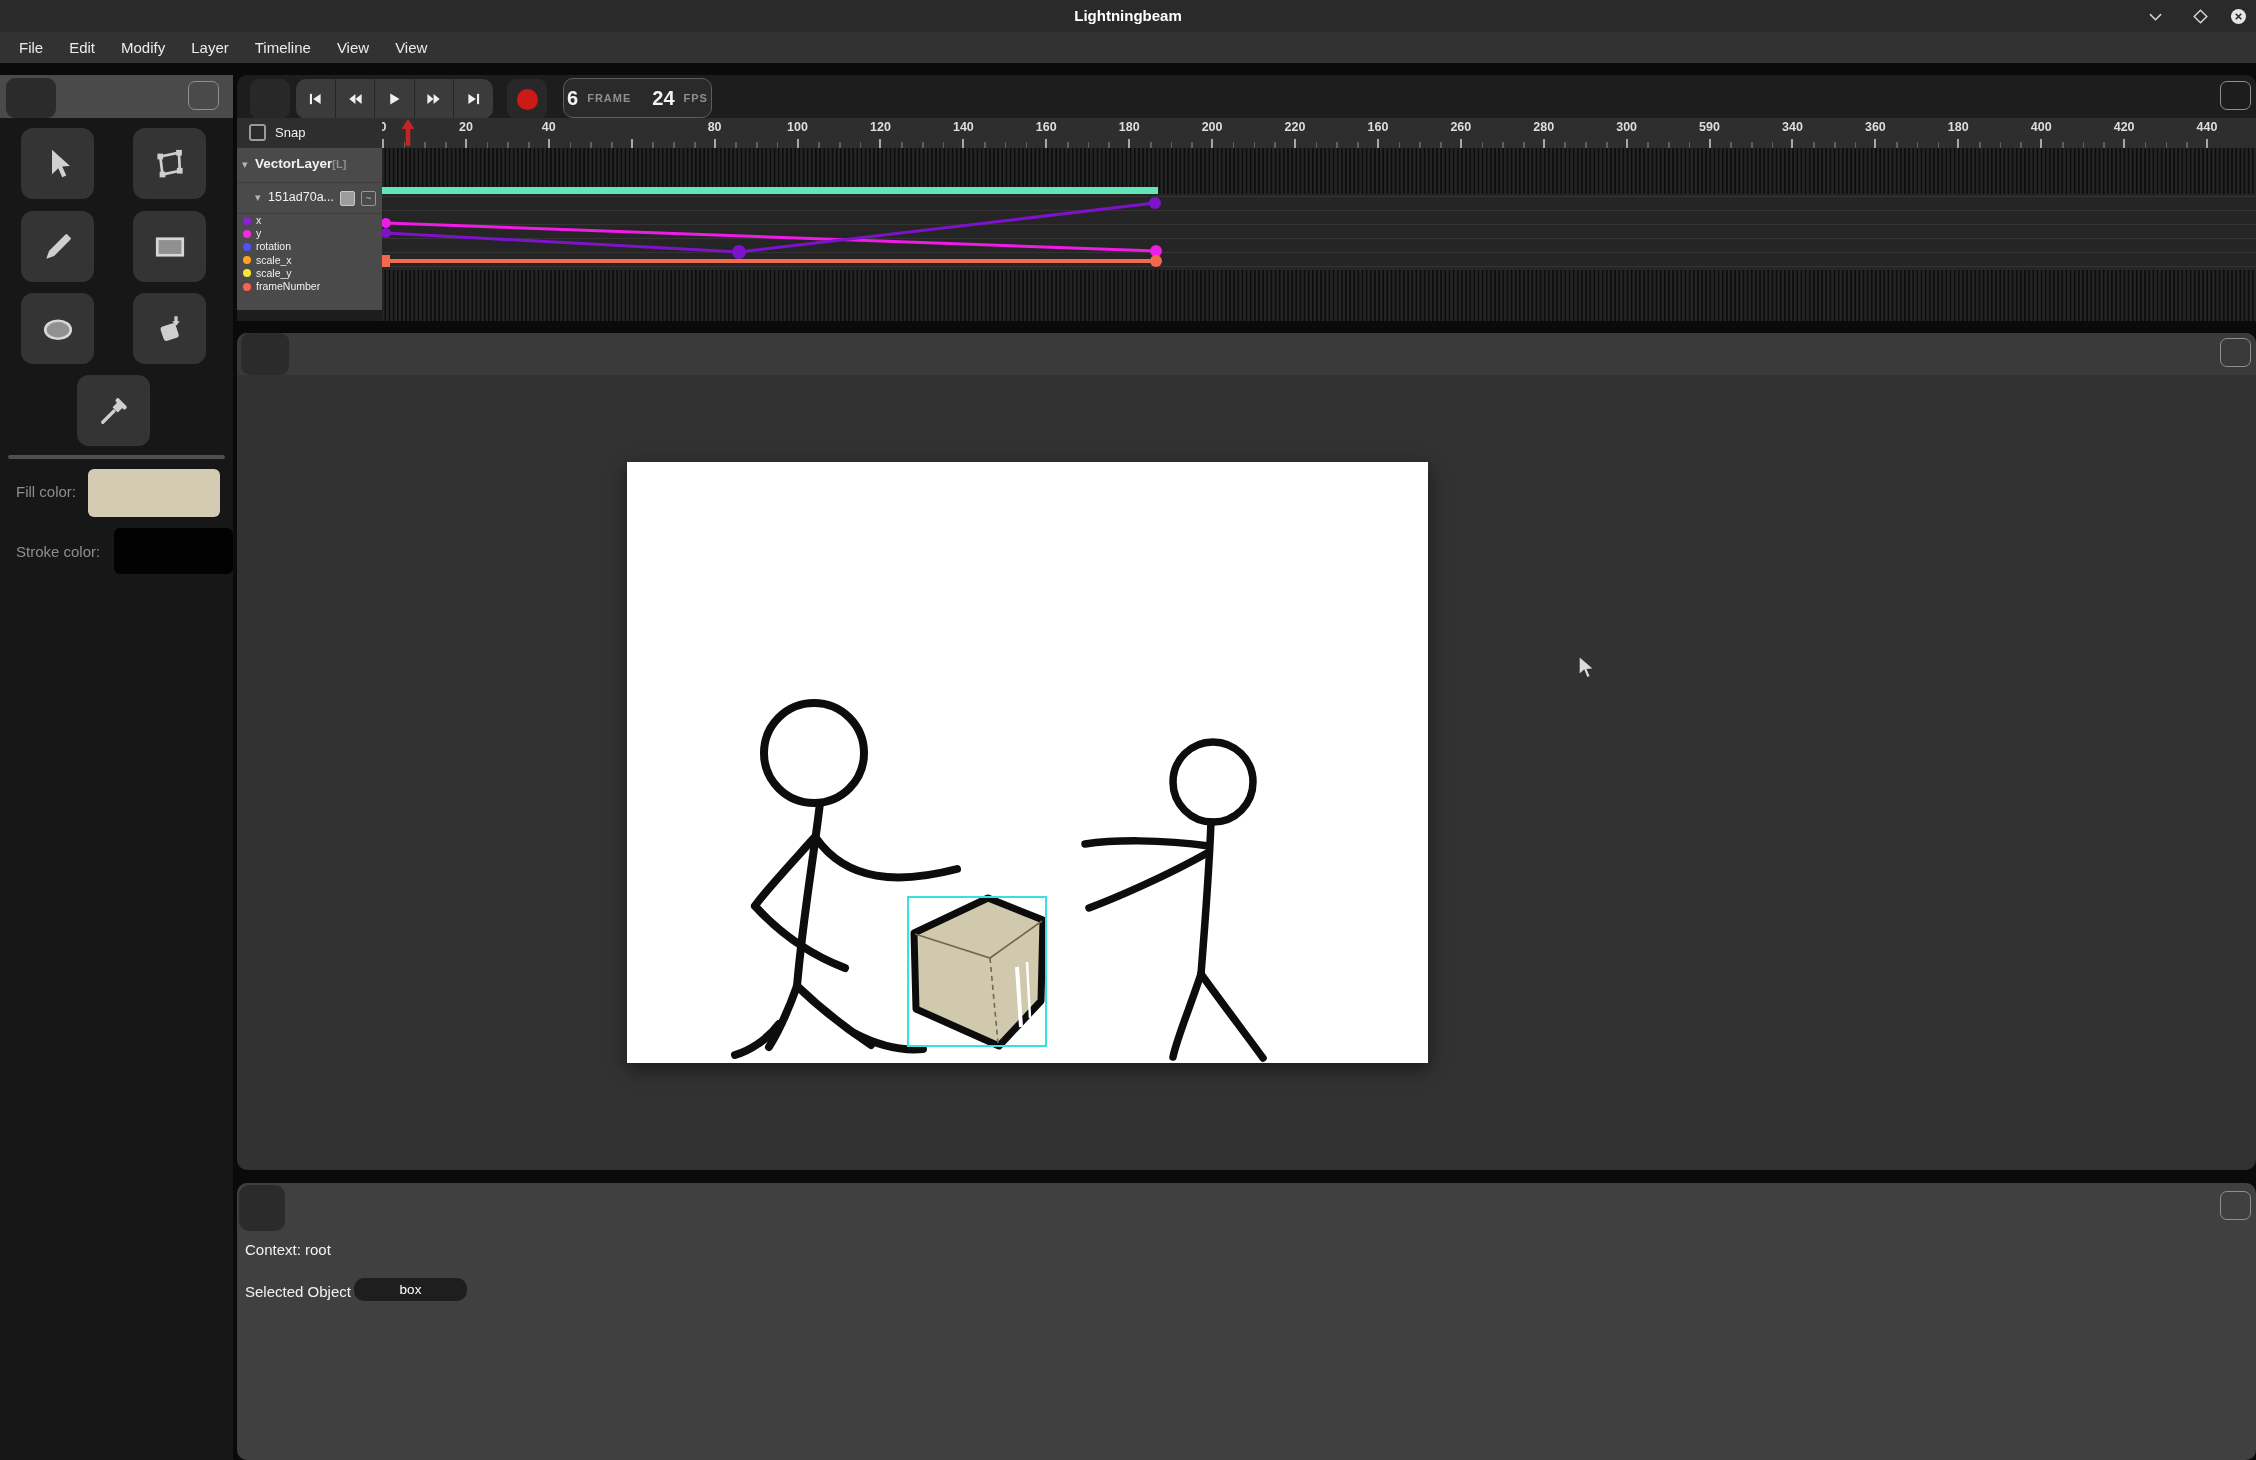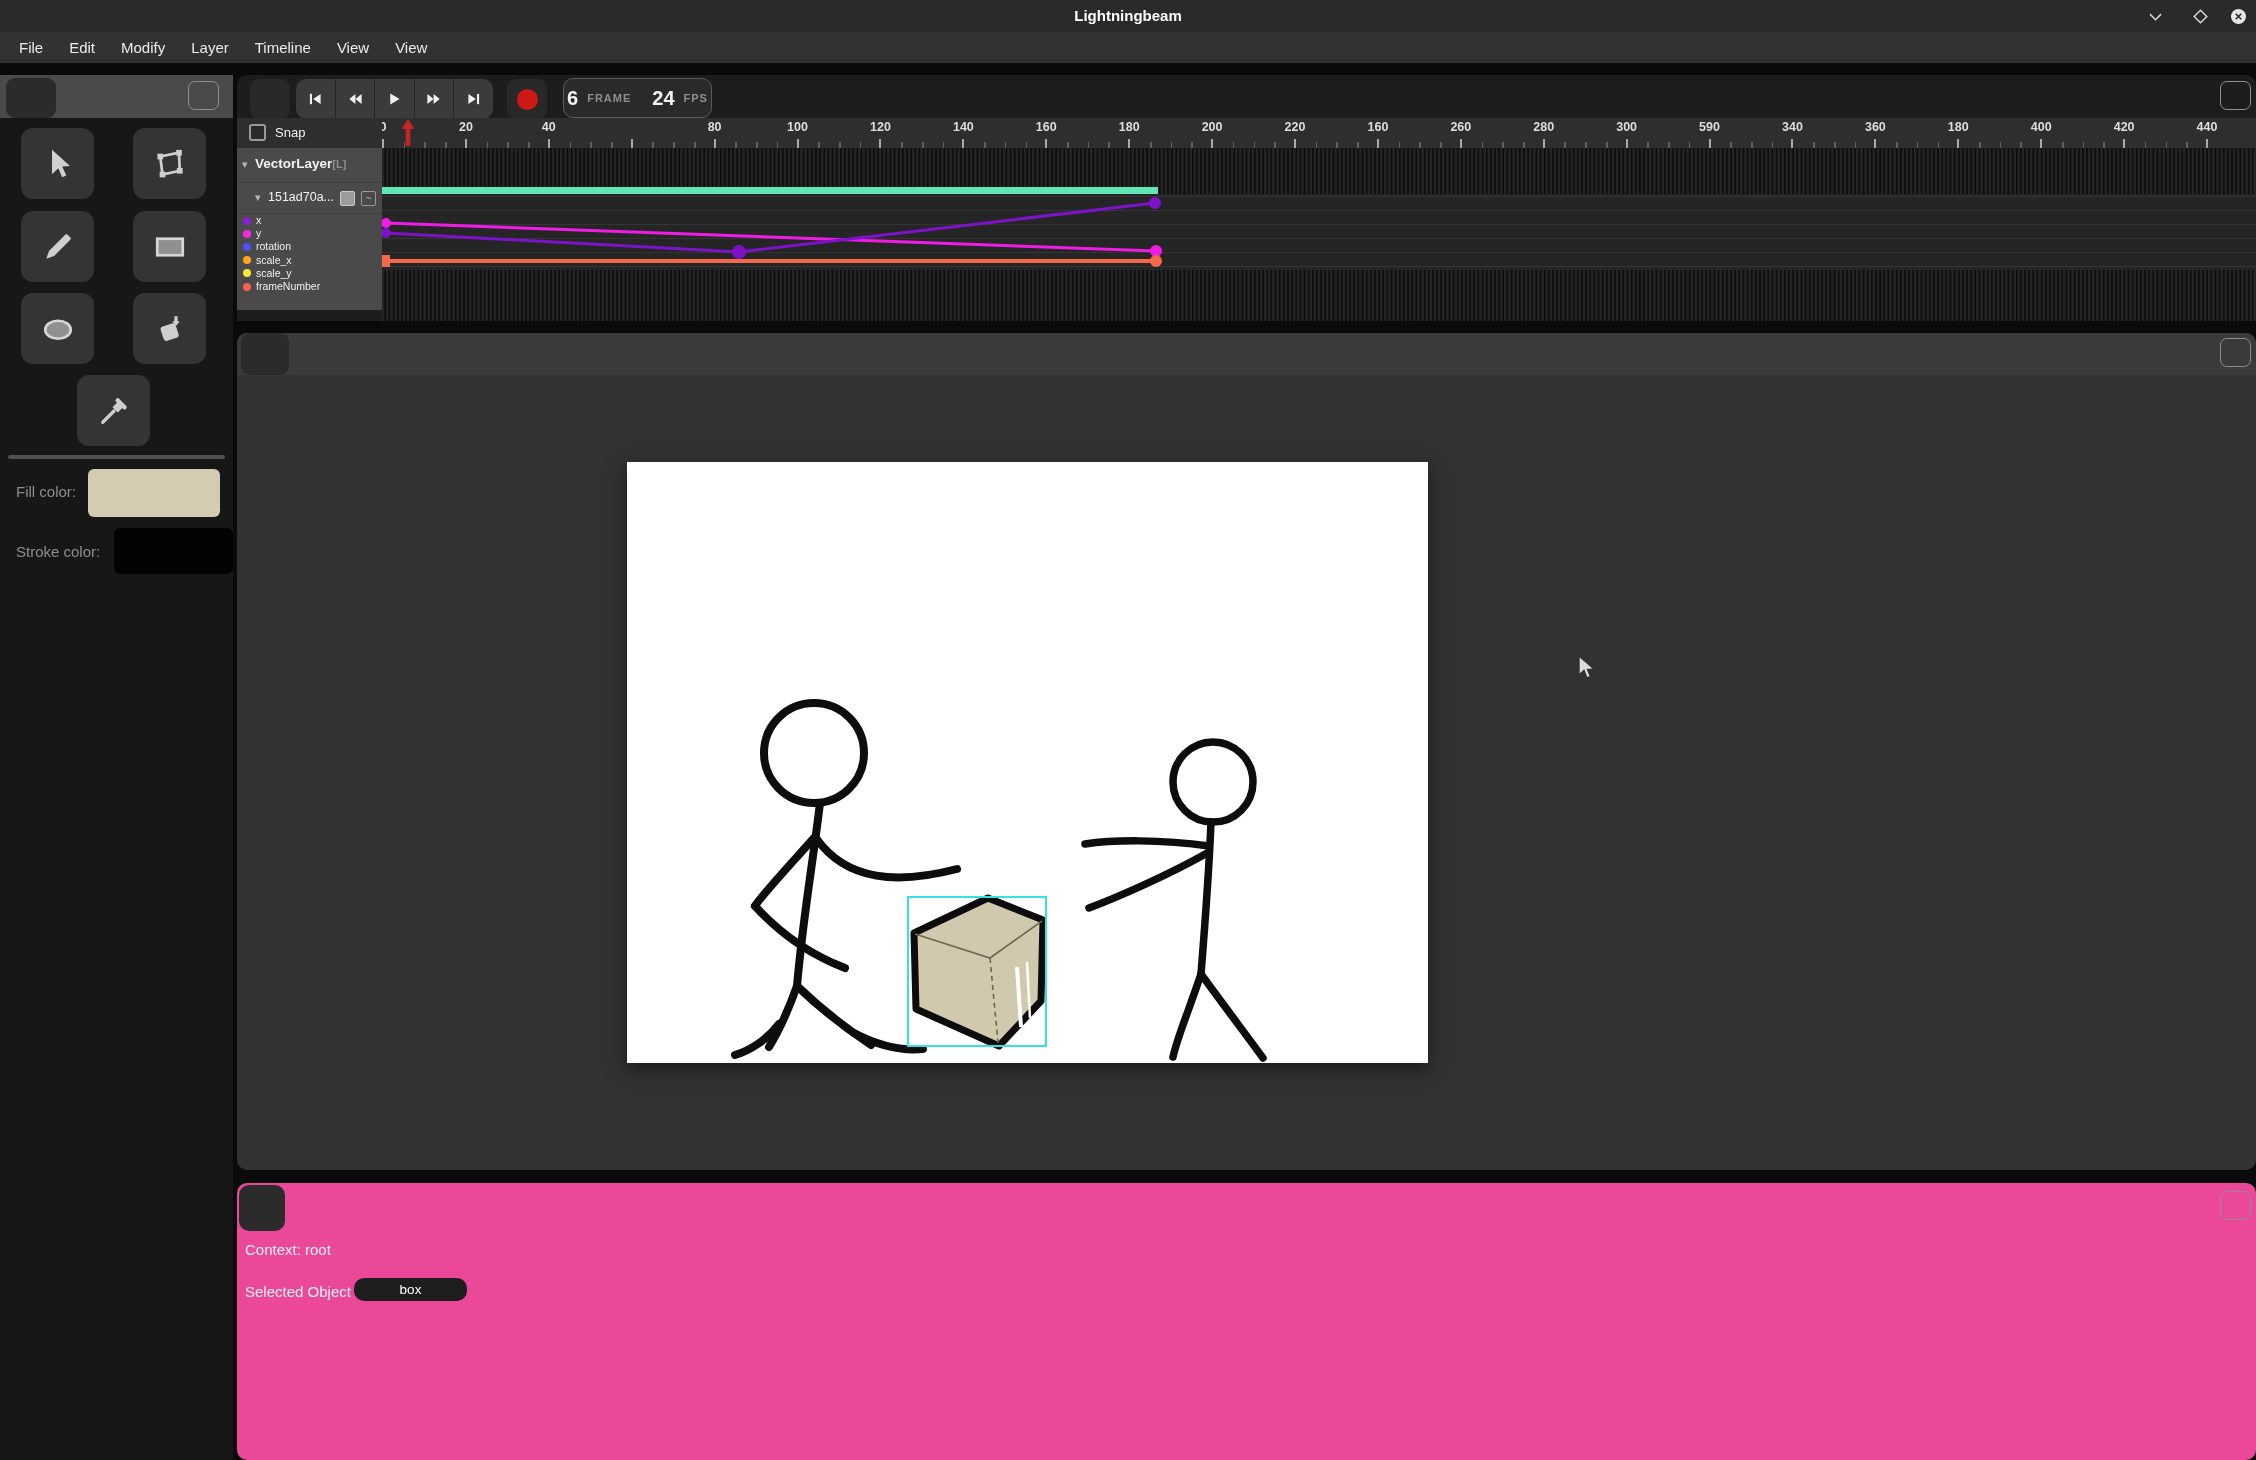--- a/index.html
+++ b/index.html
@@ -77,21 +77,21 @@
   .hline{position:absolute;left:0;width:1874px;height:1px;background:#343434;}
   #layer-span{position:absolute;}
   #curves-svg{position:absolute;left:0;top:0;}
   
   #canvas{left:237px;top:333px;width:2019px;height:837px;background:#323232;
     border-radius:10px;overflow:hidden;}
   #canvas .hdr{position:absolute;left:0;top:0;width:2019px;height:42px;background:#3a3a3a;}
   #stage{position:absolute;left:390px;top:129px;width:801px;height:601px;
     box-shadow:0 6px 18px rgba(0,0,0,0.5);}
   
-  #inspector{left:237px;top:1183px;width:2019px;height:277px;background:#ec4899;
+  #inspector{left:237px;top:1183px;width:2019px;height:277px;background:#404040;
     border-radius:10px;}
   #context-text{position:absolute;left:8px;top:58px;color:#f2f2f2;font-size:15px;}
   #selected-label{position:absolute;left:8px;top:100px;color:#f2f2f2;font-size:15px;}
   #selected-pill{position:absolute;left:117px;top:95px;width:113px;height:23px;
     background:#1e1e1e;border-radius:10px;color:#ffffff;font-size:13.5px;
     display:flex;align-items:center;justify-content:center;}
   #mouse-cursor{left:1576px;top:655px;}
 </style>
 </head>
 <body>

